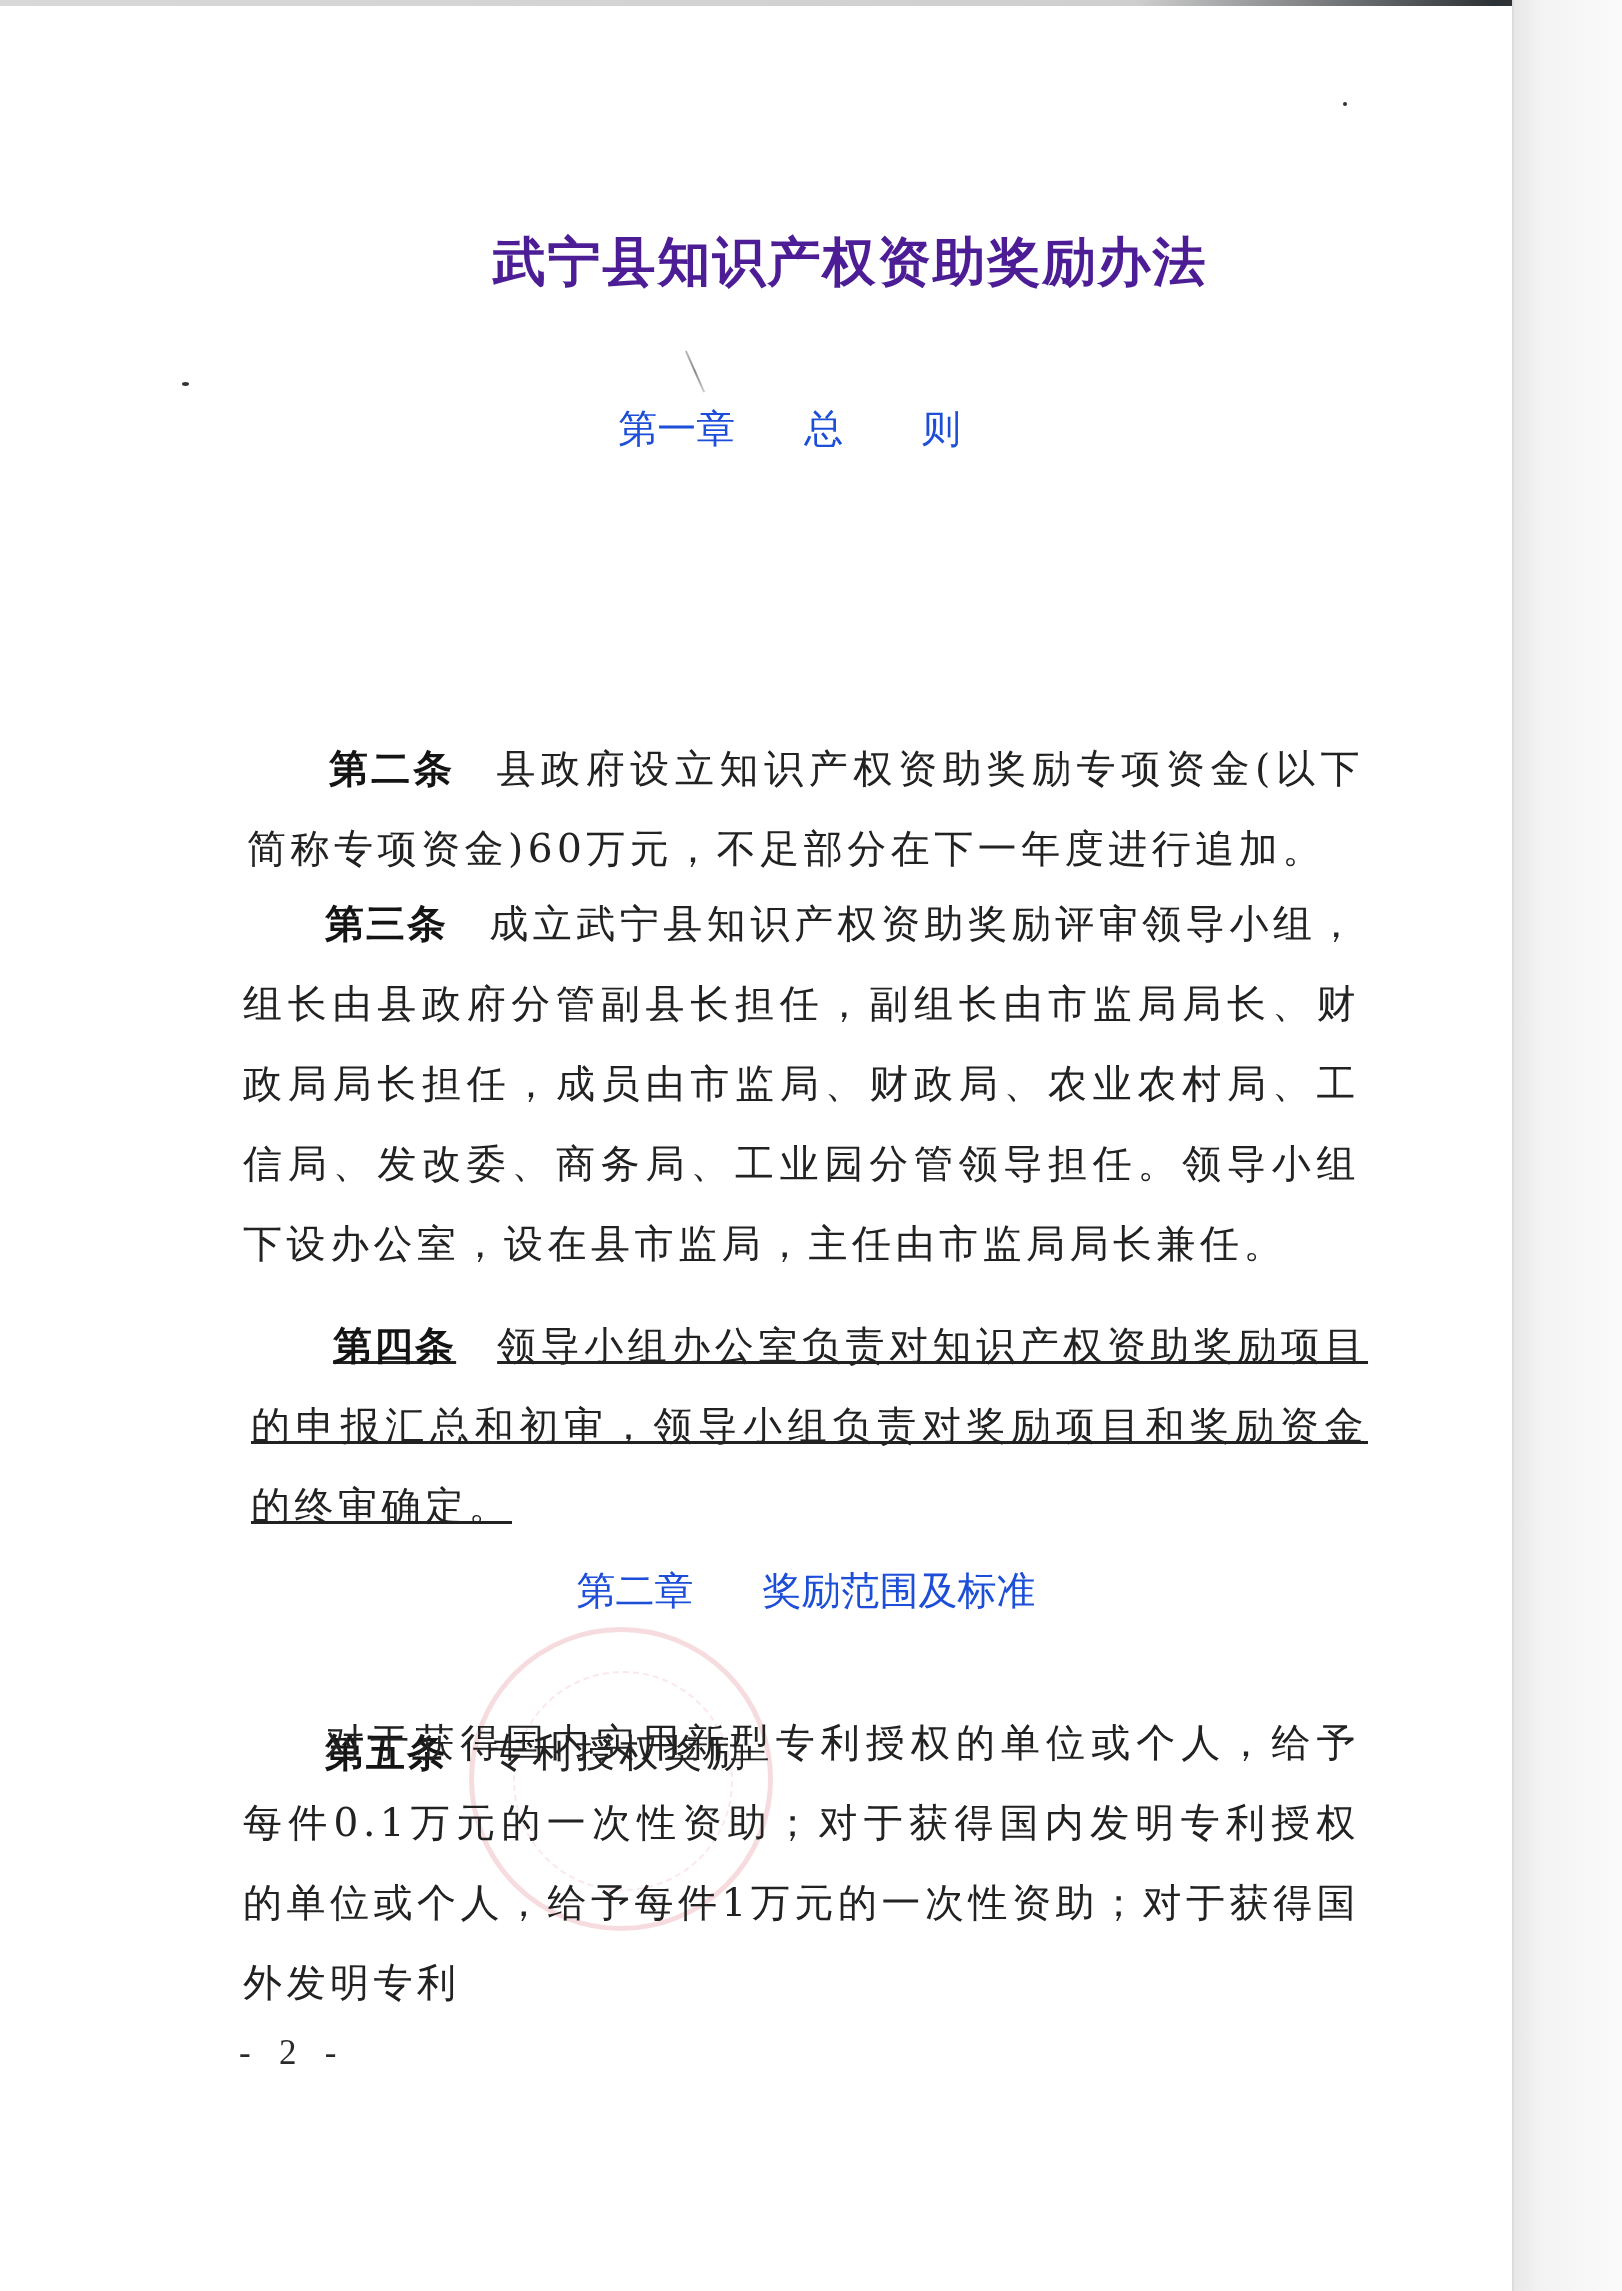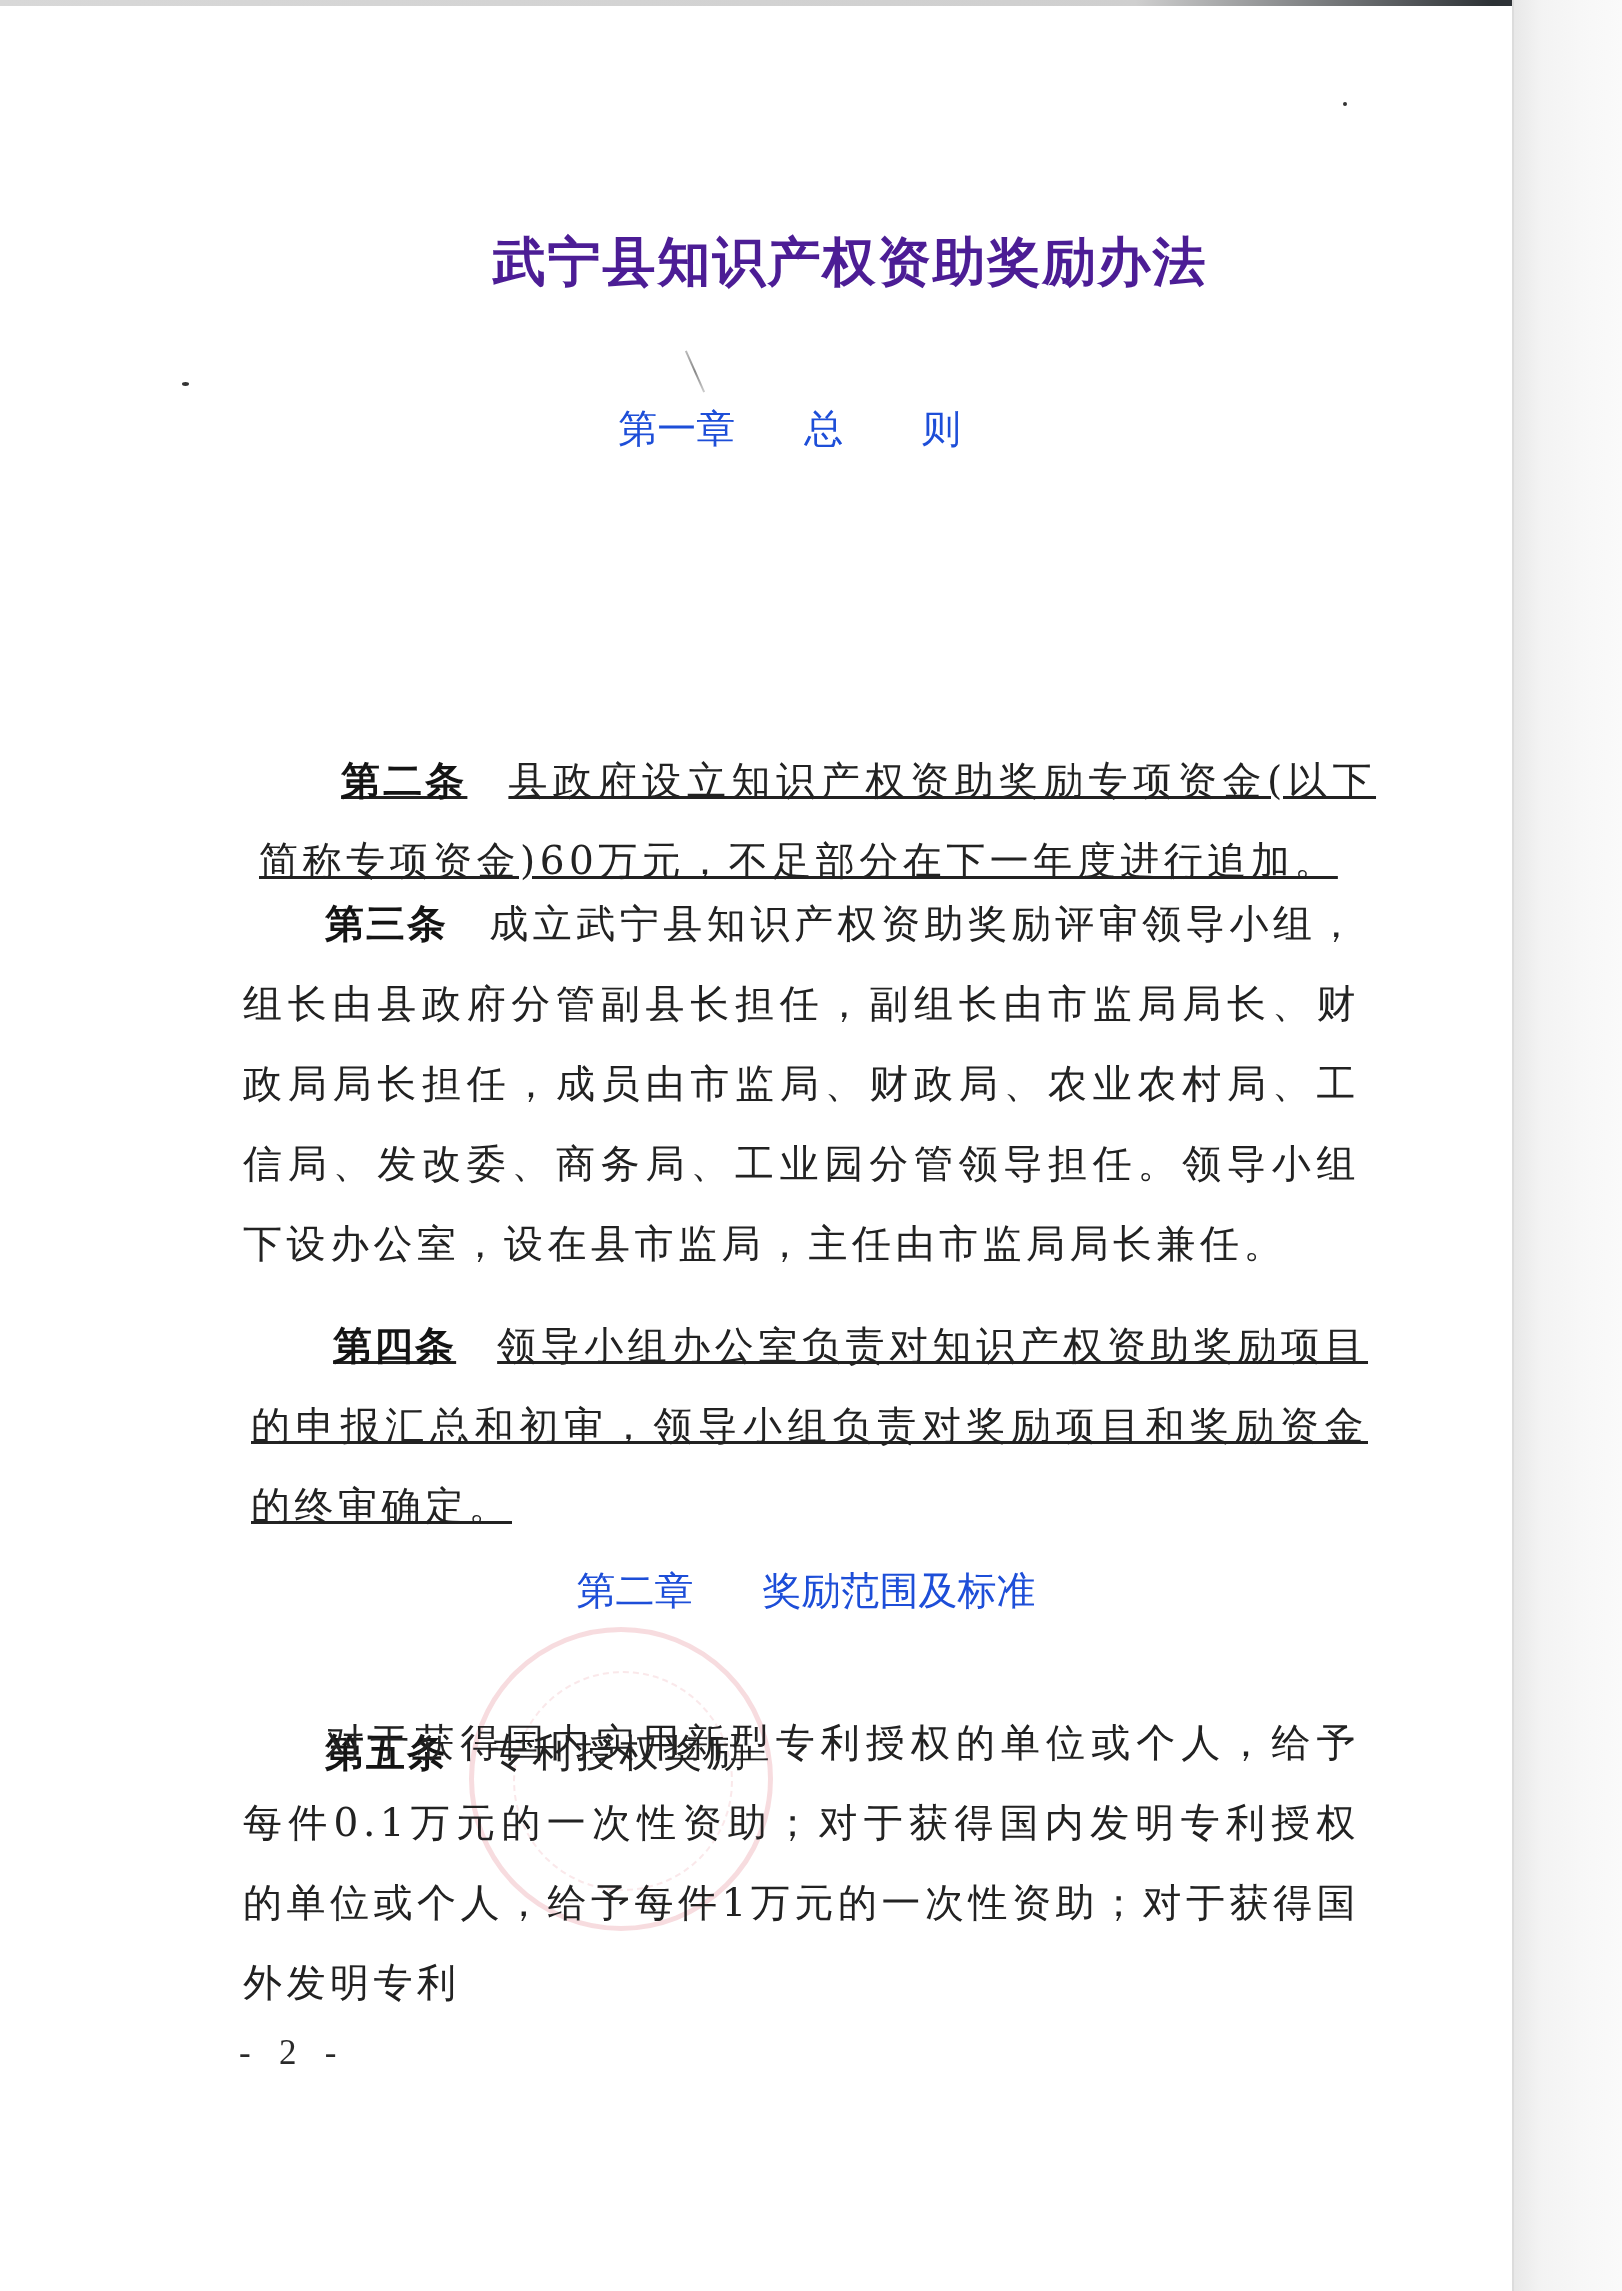--- a/index.html
+++ b/index.html
@@ -149,21 +149,21 @@
   <div class="speck" style="left:182px;top:382px;width:6.9px;height:3.9px;"></div>
   <div class="scratch"></div>
 
   <div class="doc-title">武宁县知识产权资助奖励办法</div>
 
   <div class="chapter chapter-1">
     <span>第一章</span><span class="gap"></span><span class="title-chars">总 则</span>
   </div>
 
 
-  <p class="para p2" style="margin:16px;text-decoration:underline;">
+  <p class="para p2" style="margin:4px;">
     <span class="art">第二条</span><span>县政府设立知识产权资助奖励专项资金(以下简称专项资金)60万元，不足部分在下一年度进行追加。</span>
   </p>
 
   <p class="para p3" style="margin:0;">
     <span class="art">第三条</span><span>成立武宁县知识产权资助奖励评审领导小组，组长由县政府分管副县长担任，副组长由市监局局长、财政局局长担任，成员由市监局、财政局、农业农村局、工信局、发改委、商务局、工业园分管领导担任。领导小组下设办公室，设在县市监局，主任由市监局局长兼任。</span>
   </p>
 
   <p class="para p4" style="margin:8px;text-decoration:underline;">
     <span class="art">第四条</span><span>领导小组办公室负责对知识产权资助奖励项目的申报汇总和初审，领导小组负责对奖励项目和奖励资金的终审确定。</span>
   </p>

